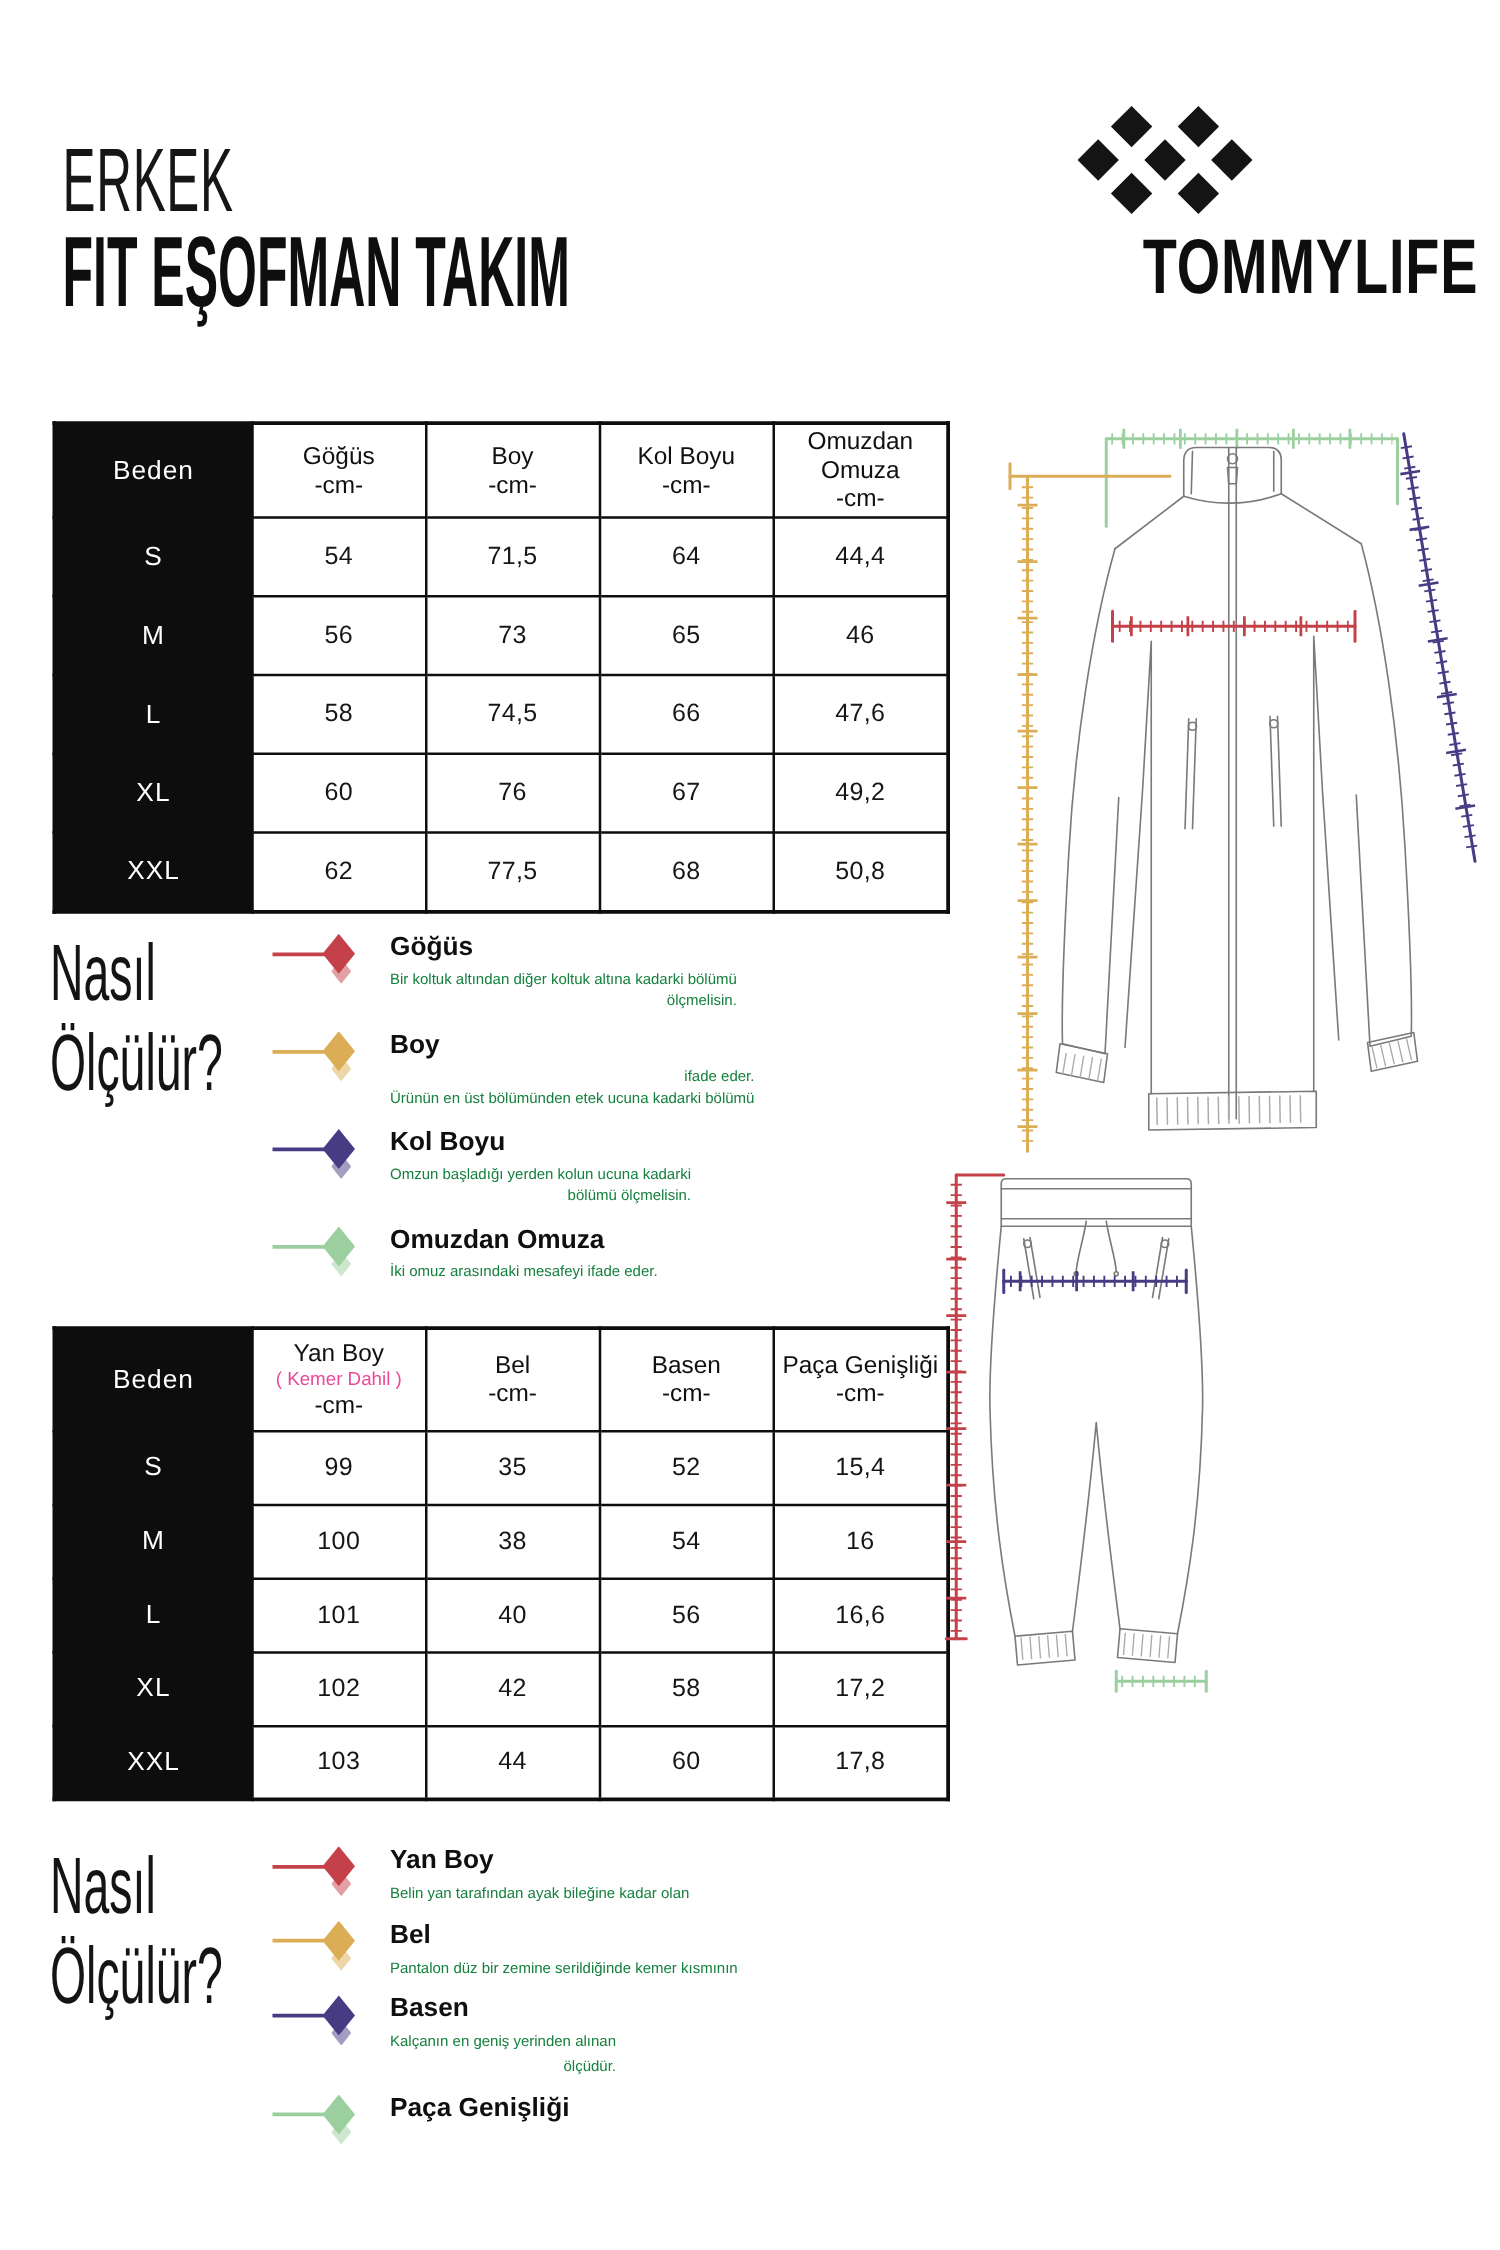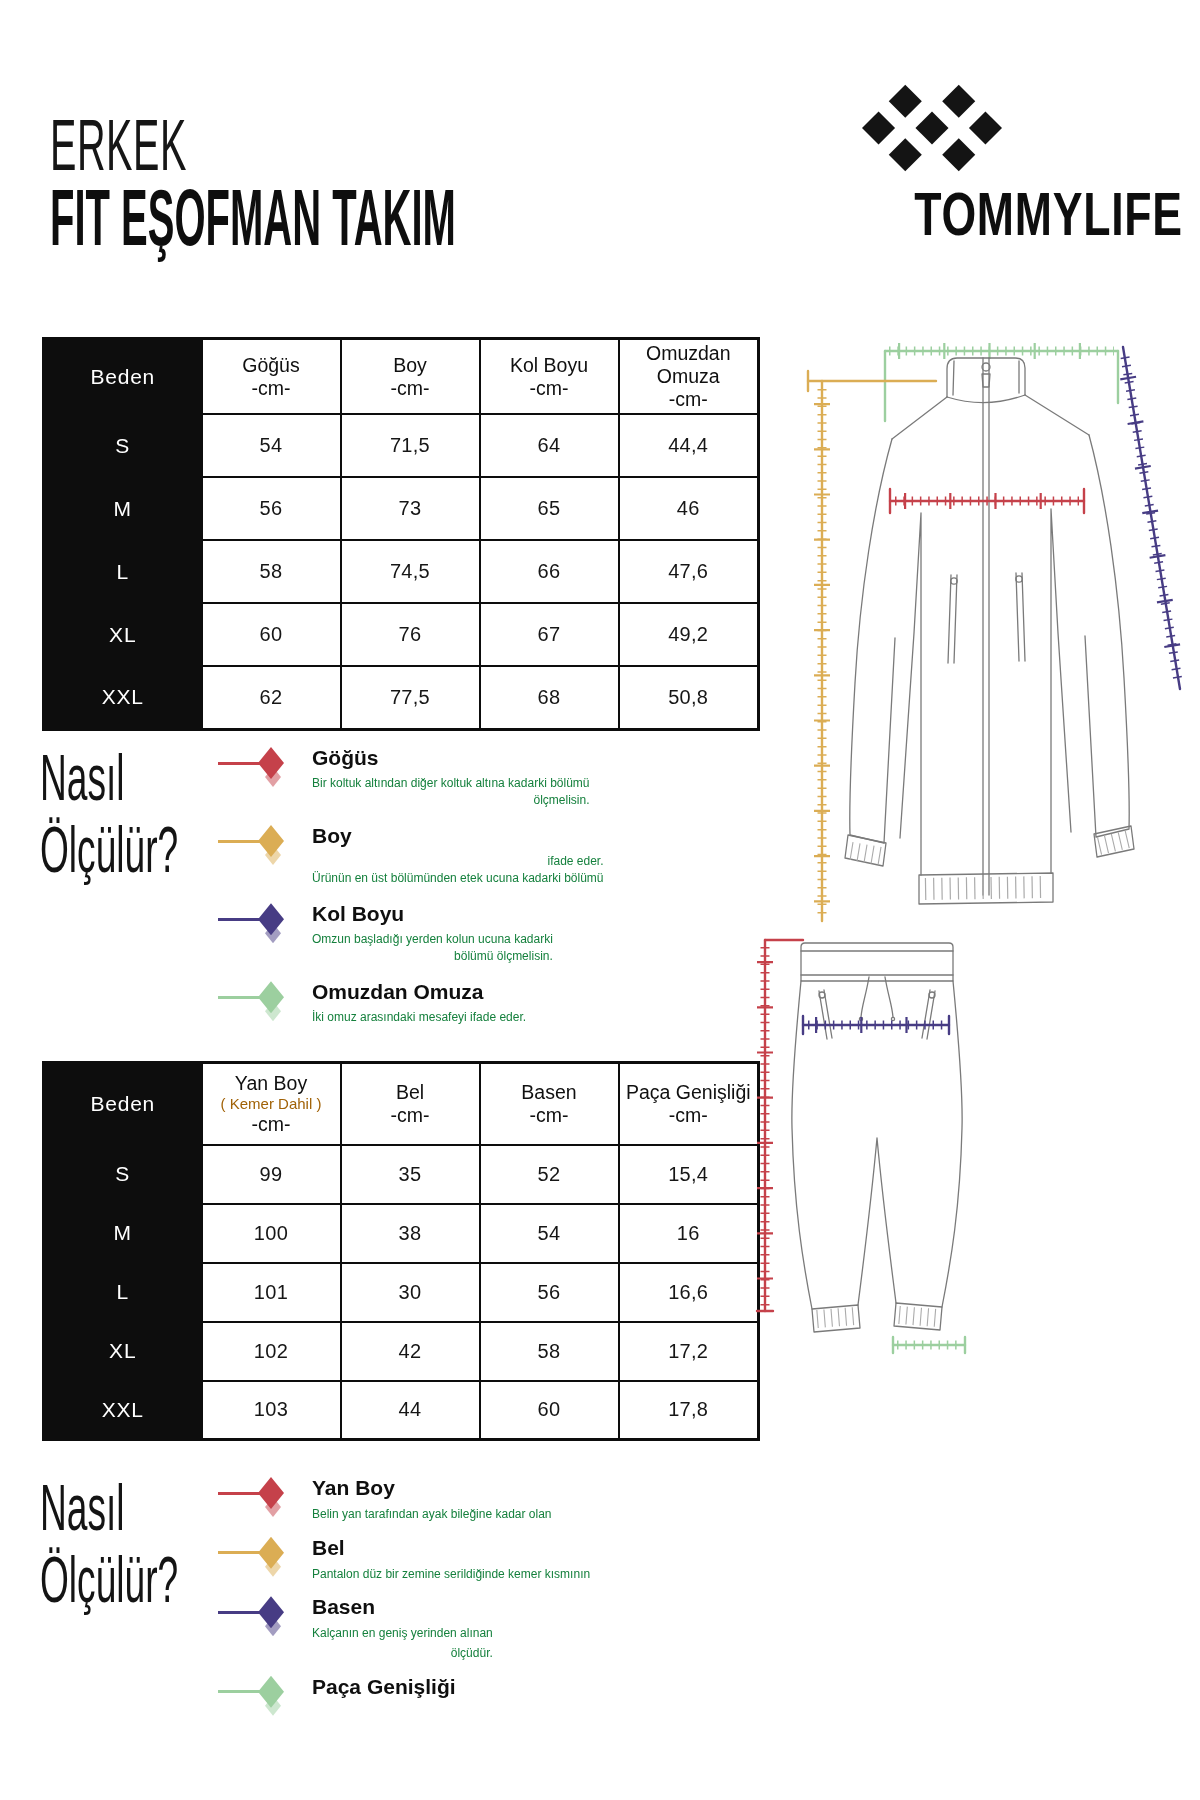--- a/index.html
+++ b/index.html
@@ -30,21 +30,21 @@
   }
   
   .size-table{
     position:absolute; border-collapse:collapse; table-layout:fixed; width:715px;
     border:3px solid var(--ink); text-align:center;
   }
   .size-table th,.size-table td{ border:2px solid var(--ink); vertical-align:middle; font-weight:400; background:#fff; padding:2px 4px;}
   .size-table .szc{ background:var(--ink); color:#fff; border-color:var(--ink); font-size:21px; letter-spacing:.8px;}
   .size-table td{ font-size:20px; letter-spacing:.3px; color:#161616;}
   .cl,.cu{ font-size:19.5px; line-height:1.18; color:#101010;}
-  .cs{ font-size:15px; line-height:1.2; color:#a16207;}
+  .cs{ font-size:15px; line-height:1.2; color:#ec4899;}
   .cs:empty{display:none;}
   .t1{ left:42px; top:337px;}
   .t1 .hrow th{ height:70px;}
   .t1 tr.dr th,.t1 tr.dr td{ height:63px;}
   .t2{ left:42px; top:1061px;}
   .t2 .hrow th{ height:82px;}
   .t2 tr.dr th,.t2 tr.dr td{ height:59px;}
   
   .legend{ position:absolute; left:40px; display:flex;}
   .howto{ width:178px; flex:none;}
@@ -282,21 +282,21 @@
     <tr class="dr">
       <th class="szc">M</th>
       <td>100</td>
       <td>38</td>
       <td>54</td>
       <td>16</td>
     </tr>
     <tr class="dr">
       <th class="szc">L</th>
       <td>101</td>
-      <td>30</td>
+      <td>40</td>
       <td>56</td>
       <td>16,6</td>
     </tr>
     <tr class="dr">
       <th class="szc">XL</th>
       <td>102</td>
       <td>42</td>
       <td>58</td>
       <td>17,2</td>
     </tr>

